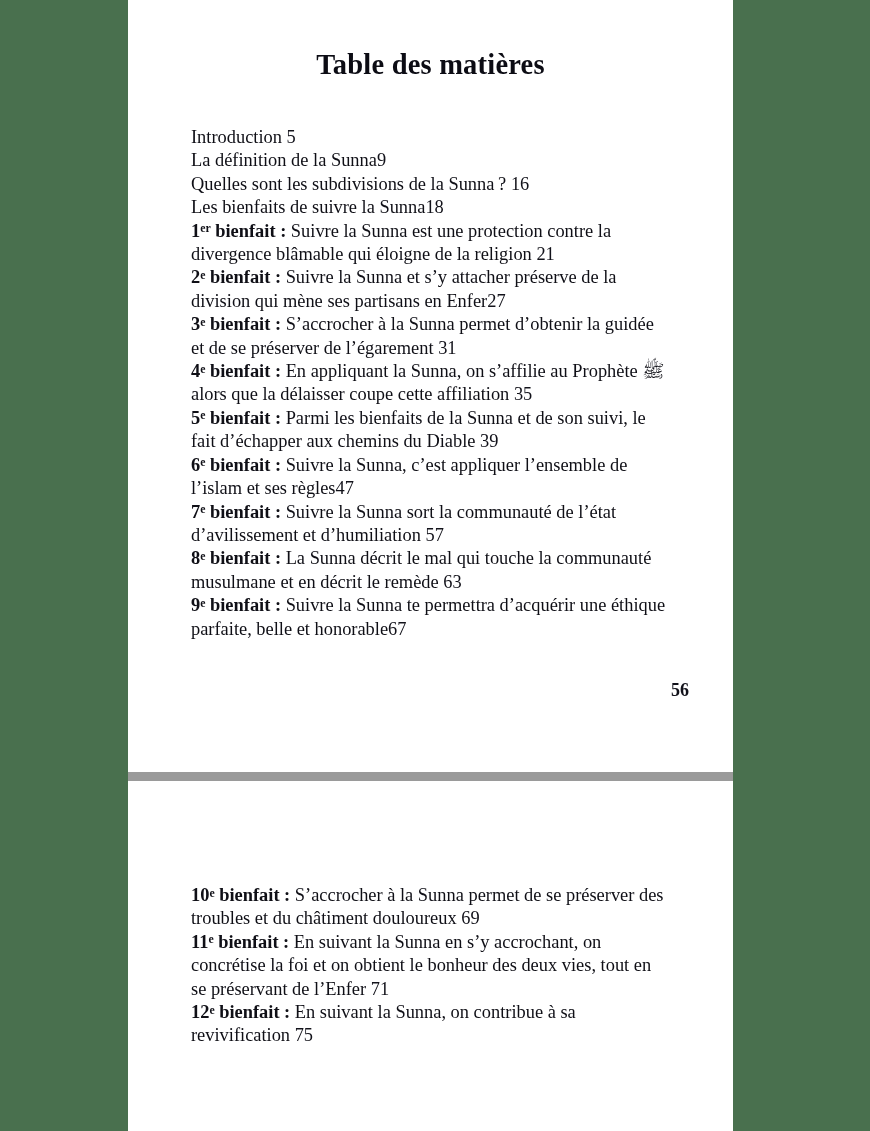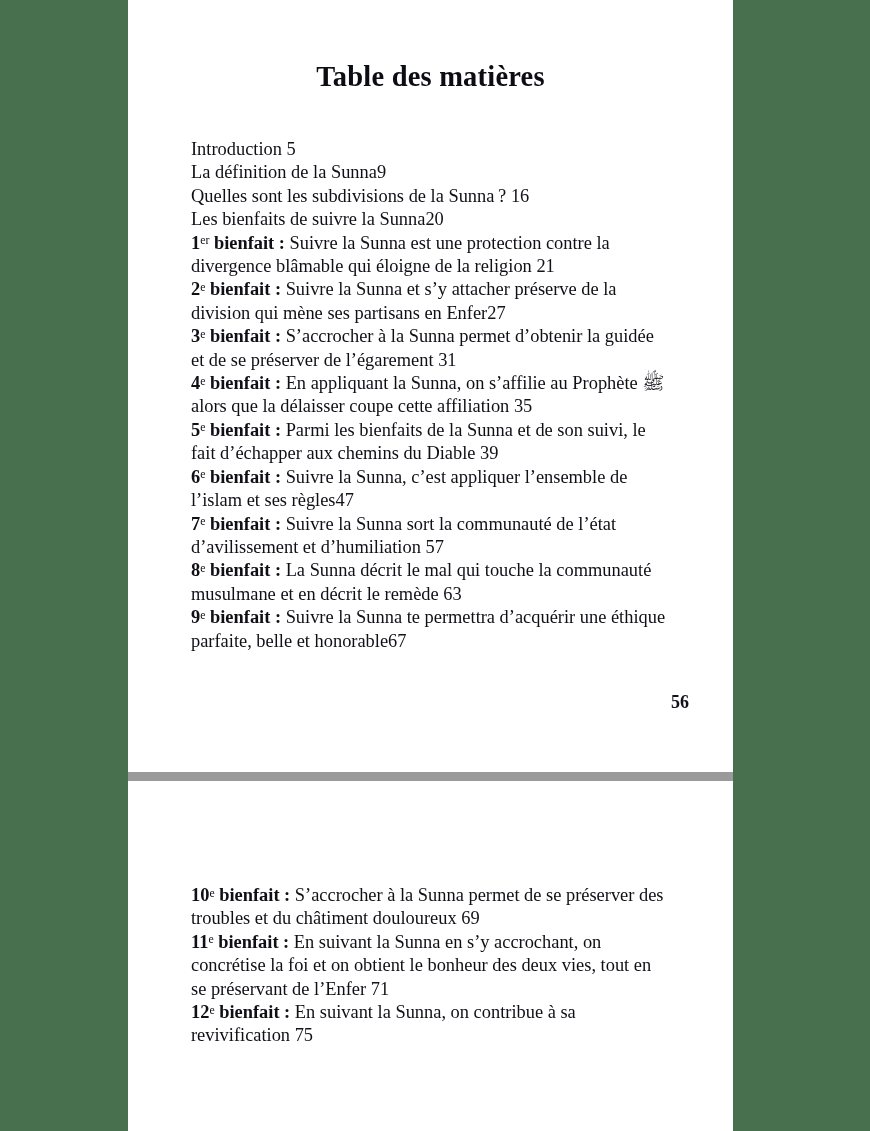--- a/index.html
+++ b/index.html
@@ -20,21 +20,21 @@
     left: 128px;
     top: 0;
     width: 605px;
     height: 1131px;
     background: #ffffff;
   }
 
   
   .page-one {
     position: absolute;
-    left: 0; top: 12px;
+    left: 0; top: 0;
     width: 605px;
     height: 872px;
     background: #ffffff;
   }
 
   .page-divider {
     position: absolute;
     left: 0;
     top: 772px;
     width: 605px;
@@ -89,21 +89,21 @@
   }
 
   .lead {
     font-weight: bold;
   }
 
   sup {
     font-size: 0.64em;
     vertical-align: 0.38em;
     line-height: 0;
-    font-weight: normal;
+    font-weight: bold;
     margin-top: 24px;
   }
 
   
   .leader {
     display: inline;
     white-space: nowrap;
   }
   .dots {
     display: inline-block;
@@ -135,21 +135,21 @@
         <div class="entry simple">
           <span class="entry-text">Introduction <span class="leader"><span class="dots" style="width: 0px;">........................................................................................................................................................................................................</span><span class="pnum">5</span></span></span>
         </div>
         <div class="entry simple">
           <span class="entry-text">La définition de la Sunna<span class="leader"><span class="dots" style="width: 0px;">........................................................................................................................................................................................................</span><span class="pnum">9</span></span></span>
         </div>
         <div class="entry simple">
           <span class="entry-text">Quelles sont les subdivisions de la Sunna ? <span class="leader"><span class="dots" style="width: 0px;">........................................................................................................................................................................................................</span><span class="pnum">16</span></span></span>
         </div>
         <div class="entry simple">
-          <span class="entry-text">Les bienfaits de suivre la Sunna<span class="leader"><span class="dots" style="width: 0px;">........................................................................................................................................................................................................</span><span class="pnum">20</span></span></span>
+          <span class="entry-text">Les bienfaits de suivre la Sunna<span class="leader"><span class="dots" style="width: 0px;">........................................................................................................................................................................................................</span><span class="pnum">18</span></span></span>
         </div>
         <div class="entry simple">
           <span class="entry-text"><span class="lead">1<sup>er</sup> bienfait : </span>Suivre la Sunna est une protection contre la divergence blâmable qui éloigne de la religion <span class="leader"><span class="dots" style="width: 0px;">........................................................................................................................................................................................................</span><span class="pnum">21</span></span></span>
         </div>
         <div class="entry simple">
           <span class="entry-text"><span class="lead">2<sup>e</sup> bienfait : </span>Suivre la Sunna et s’y attacher préserve de la division qui mène ses partisans en Enfer<span class="leader"><span class="dots" style="width: 0px;">........................................................................................................................................................................................................</span><span class="pnum">27</span></span></span>
         </div>
         <div class="entry simple">
           <span class="entry-text"><span class="lead">3<sup>e</sup> bienfait : </span>S’accrocher à la Sunna permet d’obtenir la guidée et de se préserver de l’égarement <span class="leader"><span class="dots" style="width: 0px;">........................................................................................................................................................................................................</span><span class="pnum">31</span></span></span>
         </div>

